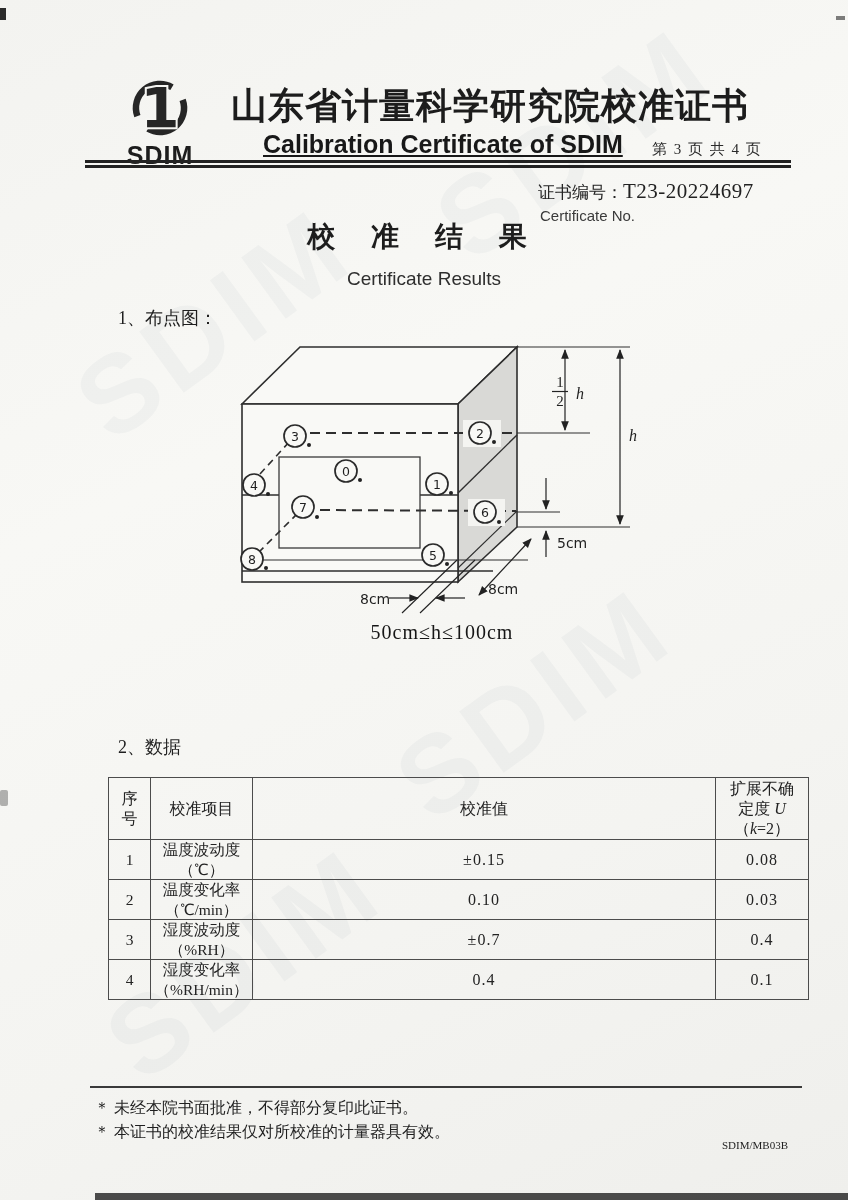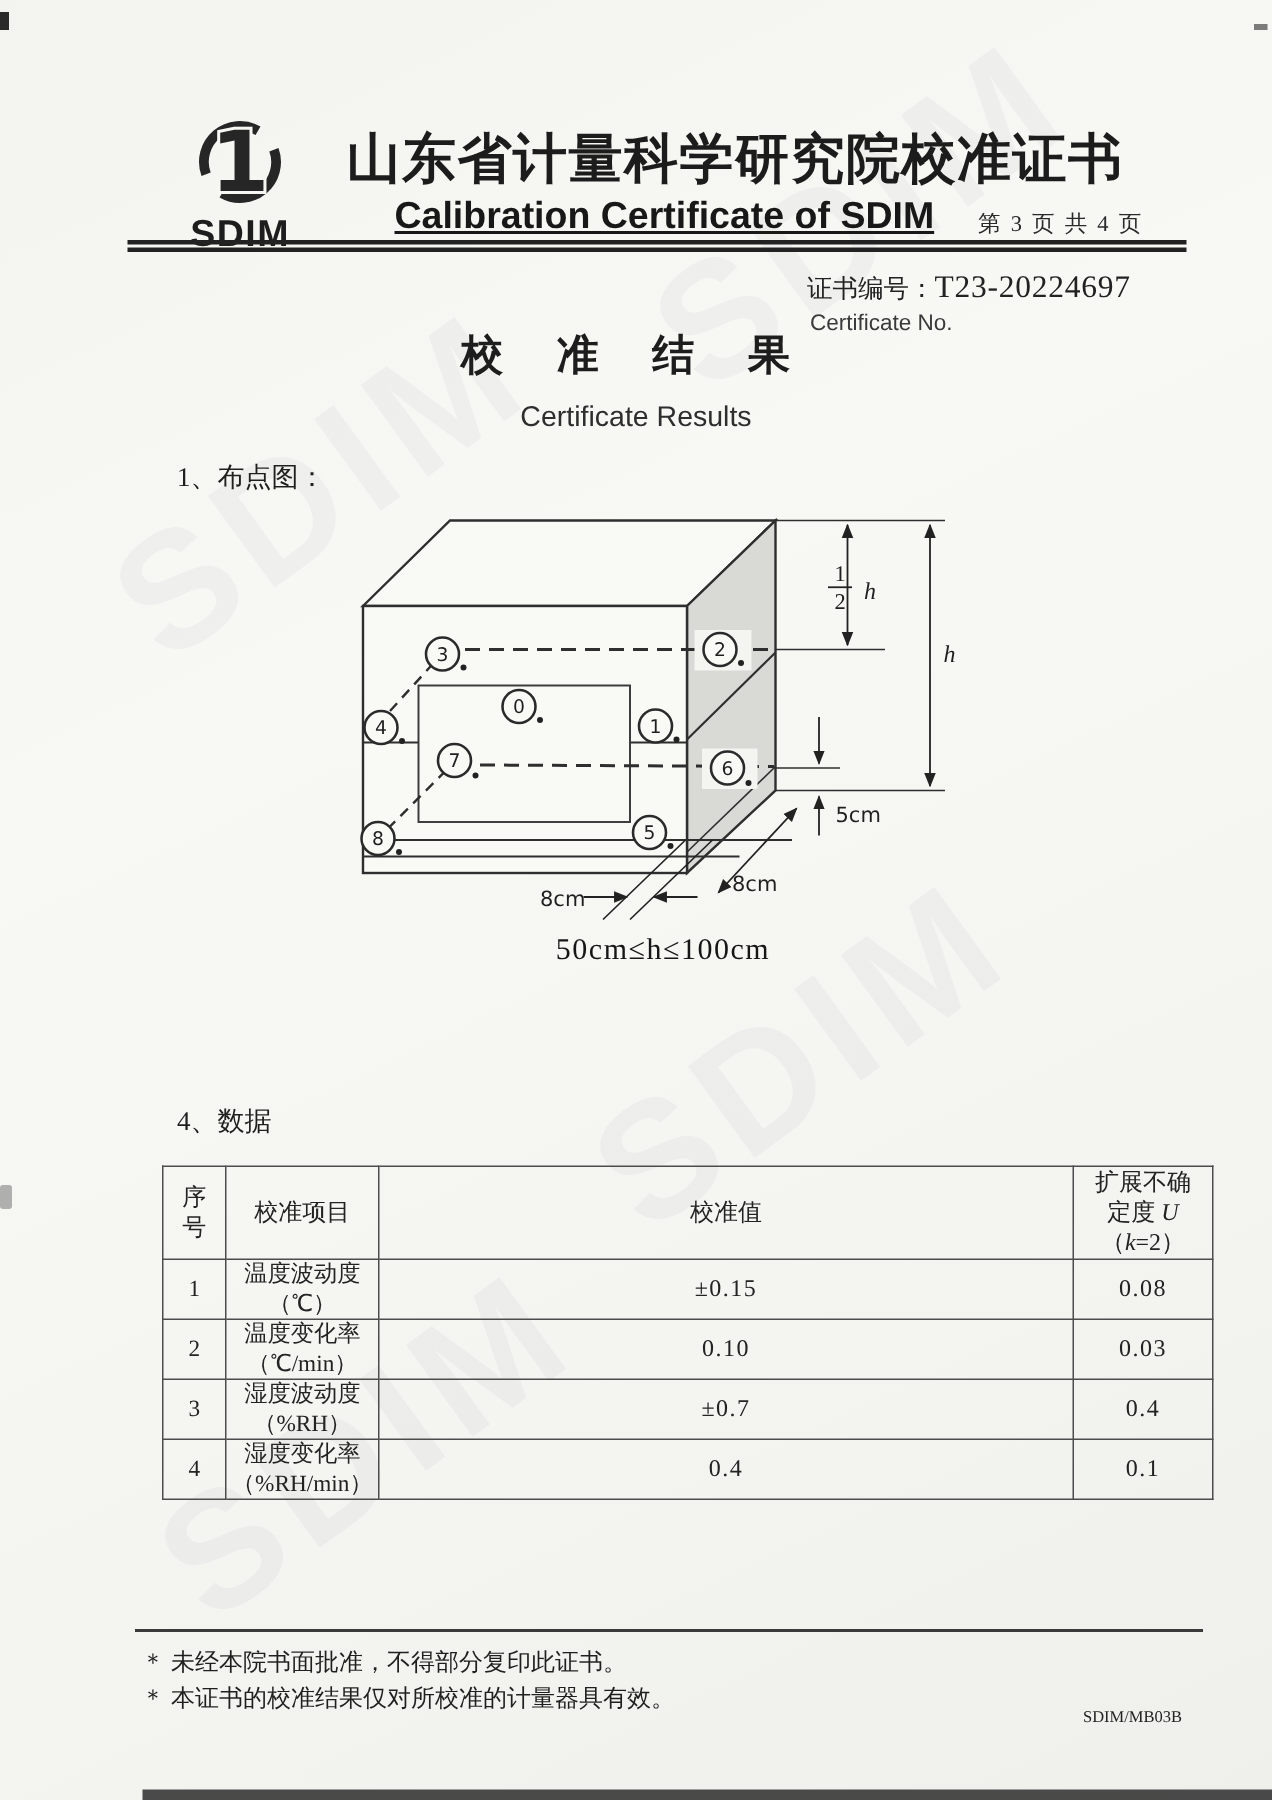--- a/index.html
+++ b/index.html
@@ -189,21 +189,21 @@
       <text class="itv" x="346" y="64">h</text>
       <text class="itv" x="399" y="106">h</text>
       <text class="dim-sans" x="327" y="213">5cm</text>
       <text class="dim-sans" x="130" y="269">8cm</text>
       <text class="dim-sans" x="258" y="259">8cm</text>
     </g>
 
     <text class="cap" x="212" y="304">50cm≤h≤100cm</text>
   </svg>
 
-  <div class="abs sec" style="left:118px;top:735px;">4、数据</div>
+  <div class="abs sec" style="left:118px;top:735px;">2、数据</div>
 
   <table class="data-table">
     <colgroup>
         <col style="width:42px">
         <col style="width:102px">
         <col style="width:463px">
         <col style="width:93px">
       </colgroup>
     <tbody>
         <tr style="height:62px;">

